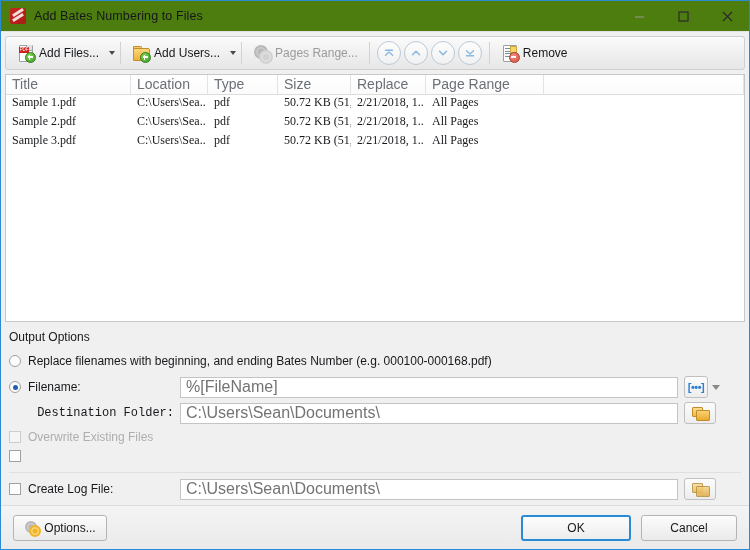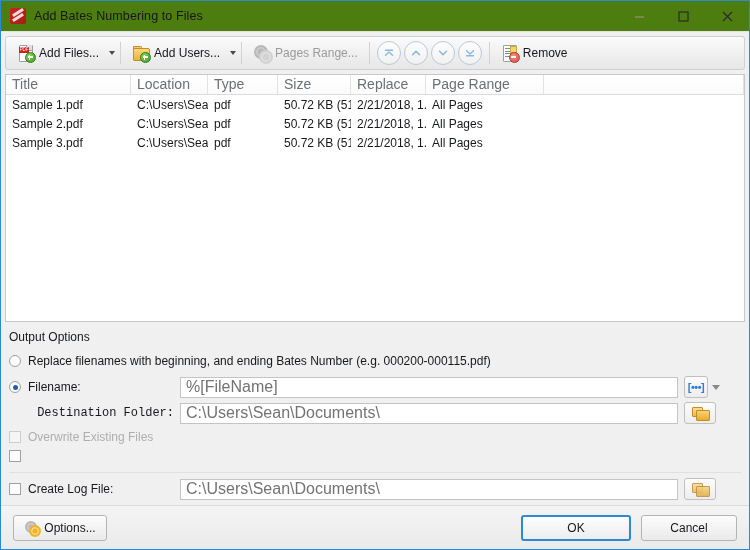--- a/index.html
+++ b/index.html
@@ -139,21 +139,21 @@
   .thead{
     display:flex;height:19px;min-height:19px;
     background:linear-gradient(180deg,#ffffff,#fbfbfb);
     border-bottom:1px solid #dcdcdc;
   }
   .th{
     font-size:14px;color:#6b7077;padding-left:6px;line-height:19px;box-sizing:border-box;
     border-right:1px solid #e3e3e3;overflow:hidden;white-space:nowrap;
   }
   .tbody{flex:1;overflow:hidden;}
-  .trow{display:flex;height:19px;align-items:center;}
+  .trow{display:flex;height:19px;align-items:flex-start;font-family:Liberation Serif, serif;}
   .td{
     font-size:12px;color:#16181b;padding-left:6px;box-sizing:border-box;
     overflow:hidden;white-space:nowrap;
   }
   .c0{width:125px;} .c1{width:77px;} .c2{width:70px;} .c3{width:73px;}
   .c4{width:75px;} .c5{width:118px;} .c6{width:1px;flex:1;}
   
   .outwrap{margin:8px 8px 0 8px;flex:1;position:relative;}
   .grouptitle{font-size:12px;color:#16181b;margin-bottom:4px;}
   .row{display:flex;align-items:center;height:22px;margin-top:2px;}
@@ -354,21 +354,21 @@
         <div class="td c5">All Pages</div>
       </div>
     </div>
   </div>
 
   <div class="outwrap">
     <div class="grouptitle">Output Options</div>
 
     <div class="row" style="margin-top:6px;">
       <span class="radio"></span>
-      <span class="lbl">Replace filenames with beginning, and ending Bates Number (e.g. 000200-000115.pdf)</span>
+      <span class="lbl">Replace filenames with beginning, and ending Bates Number (e.g. 000100-000168.pdf)</span>
     </div>
 
     <div class="row" style="margin-top:4px;">
       <span class="radio on"></span>
       <span class="lbl" style="width:152px;">Filename:</span>
       <span class="fld" style="width:498px;">%[FileName]</span>
       <span class="iconbtn" style="width:24px;margin-left:6px;">
         <span class="macro-br">[•••]</span>
       </span>
       <span class="dncaret"></span>

